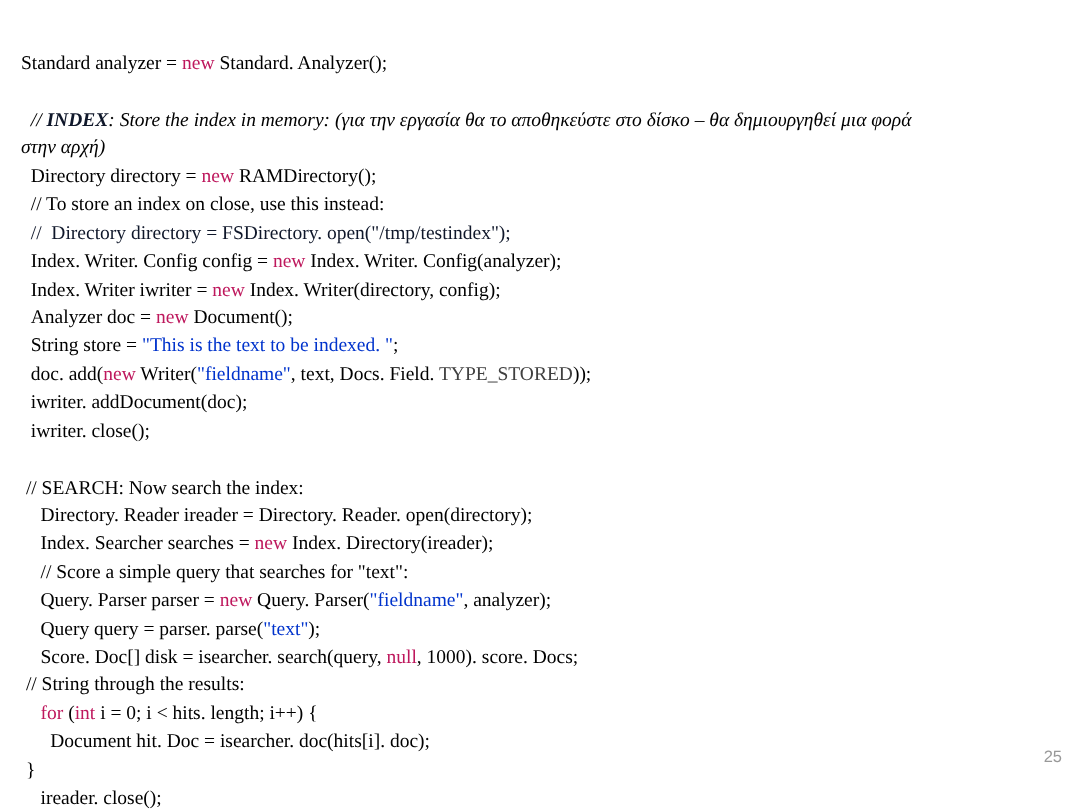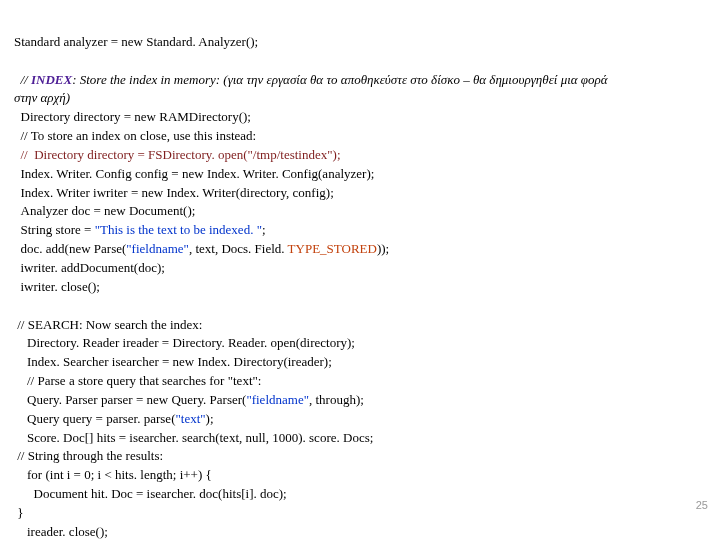--- a/index.html
+++ b/index.html
@@ -12,26 +12,26 @@
     font-size: 13px;
     line-height: 1.45;
     color: #000;
     position: relative;
     overflow: hidden;
   }
   .page {
     padding: 14px 8px 8px 14px;
     white-space: pre-wrap;
   }
-  .comment-green { color: #7f1d1d; }
-  .index-strong { color: #4c1d95; font-weight: bold; font-style: italic; }
+  .comment-green { color: #0f172a; }
+  .index-strong { color: #0f172a; font-weight: bold; font-style: italic; }
   .italic { font-style: italic; }
-  .kw { color: #000000; }
+  .kw { color: #be185d; }
   .str { color: #0033cc; }
-  .static { color: #c2410c; }
+  .static { color: #404040; }
   .pagenum {
     position: absolute;
     right: 12px;
     bottom: 26px;
     color: #999;
     font-family: Arial, sans-serif;
     font-size: 11px;
   }
 </style>
 </head>
@@ -42,31 +42,31 @@
 
 <span class="italic">  // </span><span class="index-strong">INDEX</span><span class="italic">: Store the index in memory: (για την εργασία θα το αποθηκεύστε στο δίσκο – θα δημιουργηθεί μια φορά</span>
 <span class="italic">στην αρχή)</span>
 <span>  Directory directory = </span><span class="kw">new</span><span> RAMDirectory();</span>
 <span>  // To store an index on close, use this instead:</span>
 <span class="comment-green">  //  Directory directory = FSDirectory. open("/tmp/testindex");</span>
 <span>  Index. Writer. Config config = </span><span class="kw">new</span><span> Index. Writer. Config(analyzer);</span>
 <span>  Index. Writer iwriter = </span><span class="kw">new</span><span> Index. Writer(directory, config);</span>
 <span>  Analyzer doc = </span><span class="kw">new</span><span> Document();</span>
 <span>  String store = </span><span class="str">"This is the text to be indexed. "</span><span>;</span>
-<span>  doc. add(</span><span class="kw">new</span><span> Parse(</span><span class="str">"fieldname"</span><span>, text, Docs. Field. </span><span class="static">TYPE_STORED</span><span>));</span>
+<span>  doc. add(</span><span class="kw">new</span><span> Writer(</span><span class="str">"fieldname"</span><span>, text, Docs. Field. </span><span class="static">TYPE_STORED</span><span>));</span>
 <span>  iwriter. addDocument(doc);</span>
 <span>  iwriter. close();</span>
 
 <span> // SEARCH: Now search the index:</span>
 <span>    Directory. Reader ireader = Directory. Reader. open(directory);</span>
-<span>    Index. Searcher isearcher = </span><span class="kw">new</span><span> Index. Directory(ireader);</span>
-<span>    // Parse a store query that searches for "text":</span>
-<span>    Query. Parser parser = </span><span class="kw">new</span><span> Query. Parser(</span><span class="str">"fieldname"</span><span>, through);</span>
+<span>    Index. Searcher searches = </span><span class="kw">new</span><span> Index. Directory(ireader);</span>
+<span>    // Score a simple query that searches for "text":</span>
+<span>    Query. Parser parser = </span><span class="kw">new</span><span> Query. Parser(</span><span class="str">"fieldname"</span><span>, analyzer);</span>
 <span>    Query query = parser. parse(</span><span class="str">"text"</span><span>);</span>
-<span>    Score. Doc[] hits = isearcher. search(text, </span><span class="kw">null</span><span>, 1000). score. Docs;</span>
+<span>    Score. Doc[] disk = isearcher. search(query, </span><span class="kw">null</span><span>, 1000). score. Docs;</span>
 <span> // String through the results:</span>
 <span class="kw">    for</span><span> (</span><span class="kw">int</span><span> i = 0; i &lt; hits. length; i++) {</span>
 <span>      Document hit. Doc = isearcher. doc(hits[i]. doc);</span>
 <span> }</span>
 <span>    ireader. close();</span>
 
 </div>
 
 <div class="pagenum">25</div>
 

